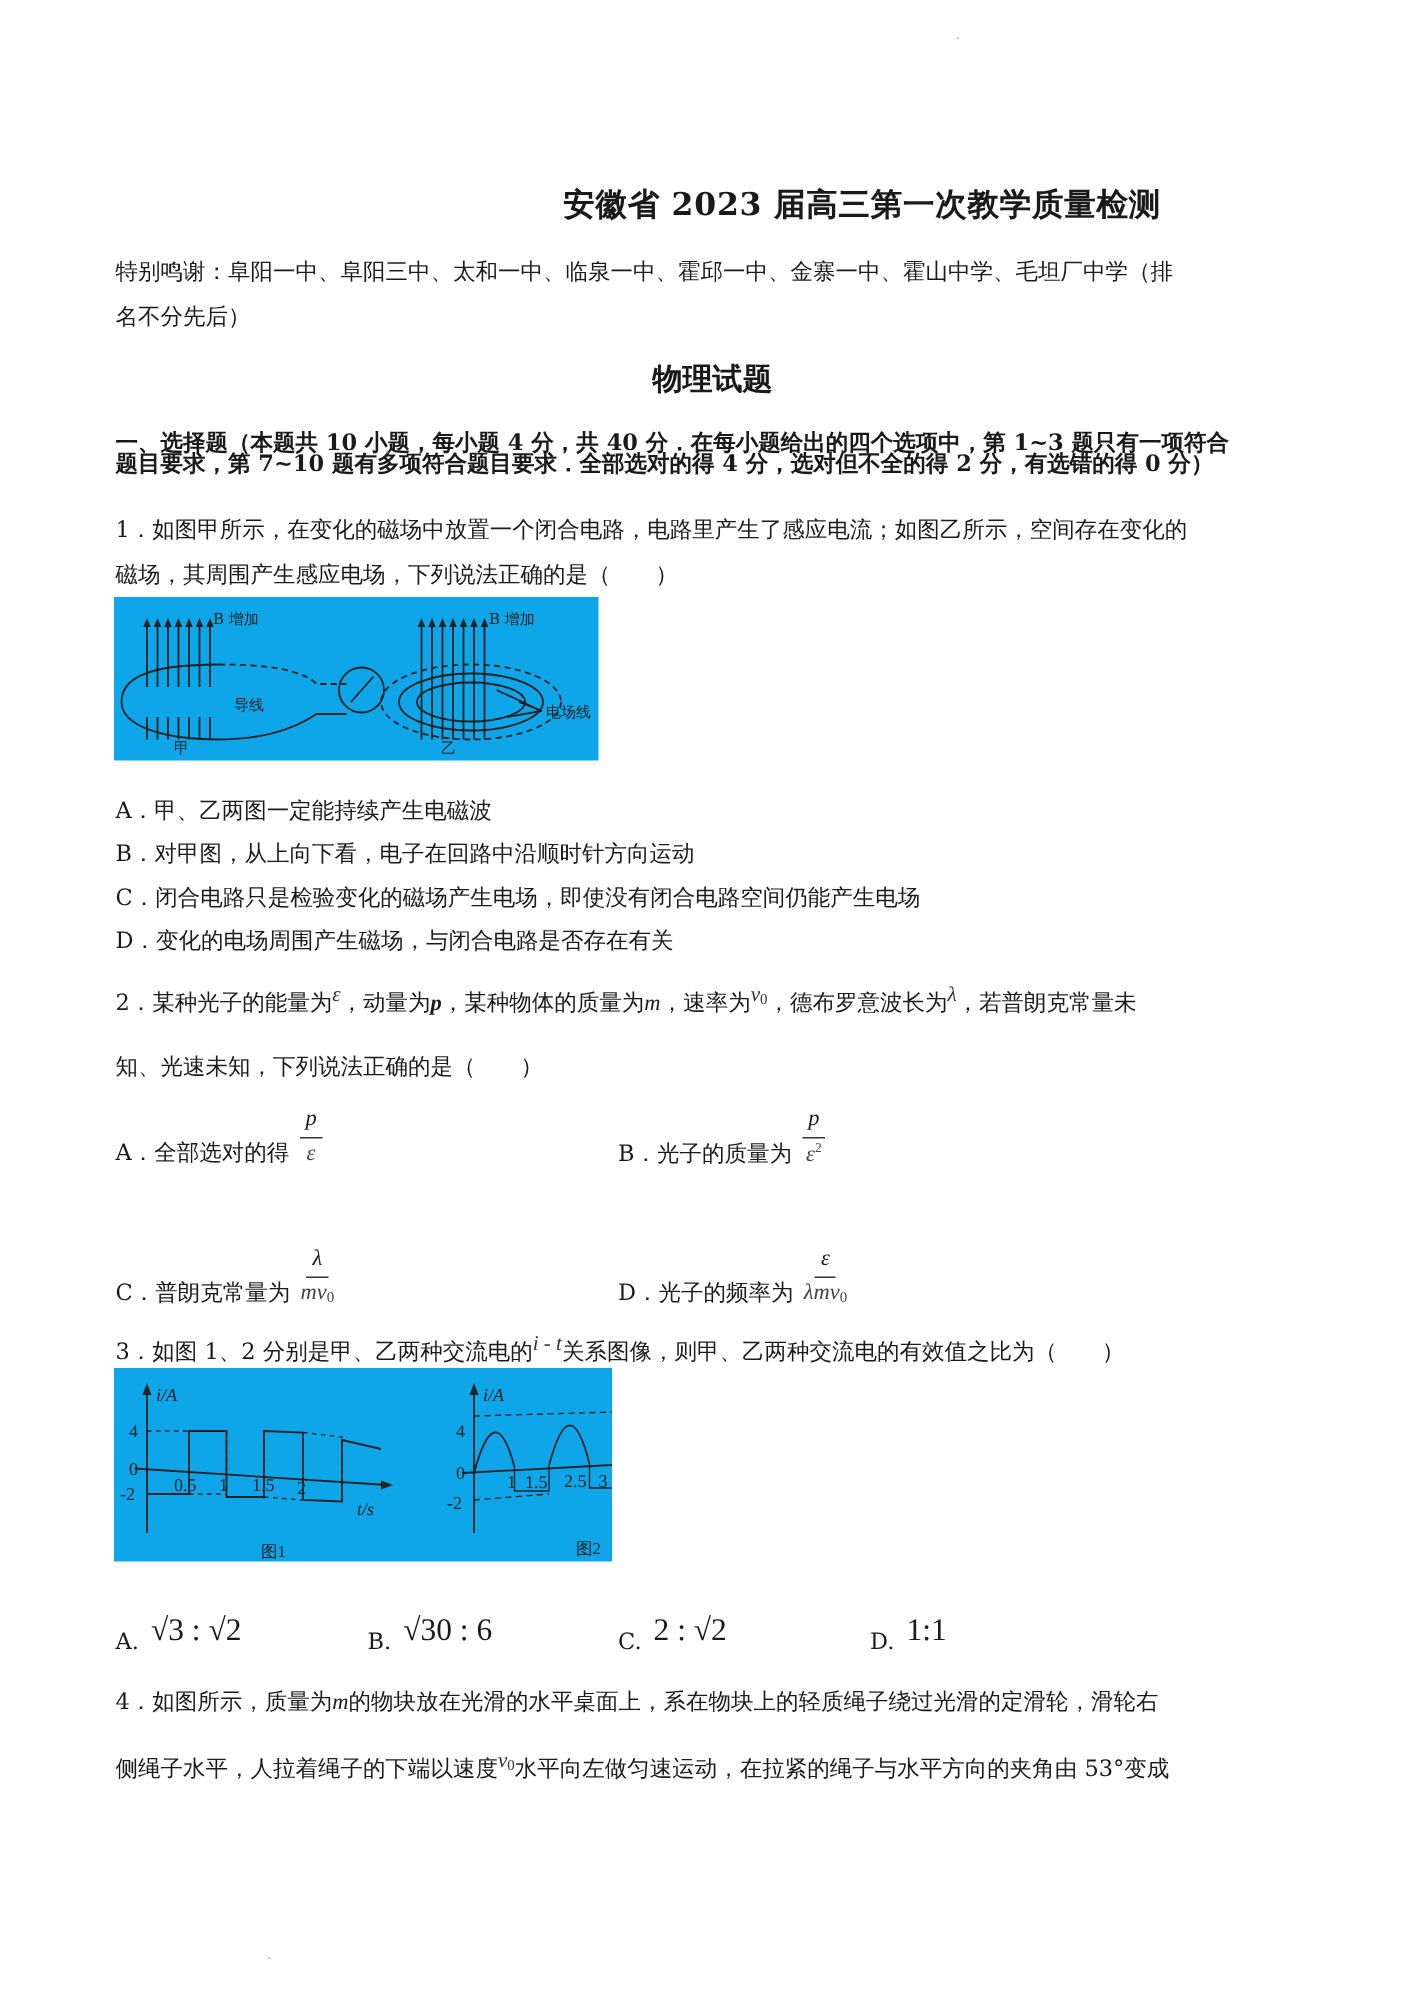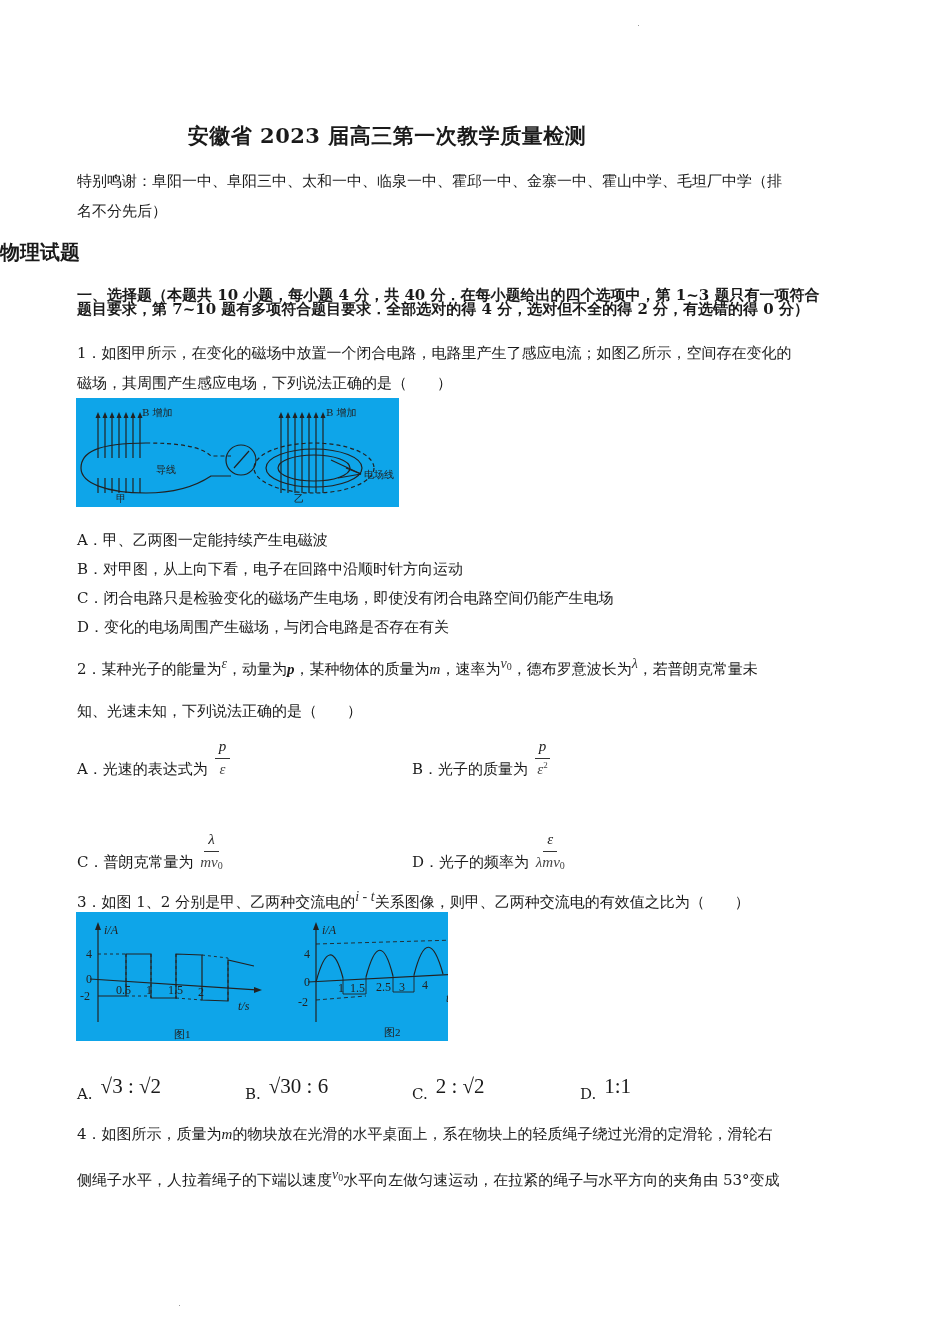--- a/index.html
+++ b/index.html
@@ -4,25 +4,25 @@
   <style>
     html, body { margin: 0; padding: 0; background: #ffffff; }
     body {
       width: 950px; height: 1344px; position: relative; overflow: hidden;
       font-family: "DejaVu Serif", "Liberation Serif", serif;
       color: #1a1a1a;
     }
     .abs { position: absolute; }
     .dot { position: absolute; width: 1px; height: 1px; background: #999; }
     .title {
-      left: 0; width: 774px; text-align: center; top: 122px;
+      left: 0; width: 774px; text-align: right; top: 122px;
       font-size: 21px; font-weight: bold; letter-spacing: 0.5px;
     }
     .subtitle {
-      left: 0; width: 950px; top: 239px;
+      left: 0; width: 950px; text-align: center; top: 239px;
       font-size: 20px; font-weight: bold;
     }
     .line { left: 77px; font-size: 15px; white-space: nowrap; }
     .bold { font-weight: bold; }
     .fig {
       background: #0ea5e9; border: 0; overflow: hidden;
     }
     .fig svg { display: block; }
     .ital { font-style: italic; font-family: "Liberation Serif", serif; }
     .frac {
@@ -125,21 +125,21 @@
 <div class="abs line" style="top:560px;">B．对甲图，从上向下看，电子在回路中沿顺时针方向运动</div>
 <div class="abs line" style="top:589px;">C．闭合电路只是检验变化的磁场产生电场，即使没有闭合电路空间仍能产生电场</div>
 <div class="abs line" style="top:618px;">D．变化的电场周围产生磁场，与闭合电路是否存在有关</div>
 
 <div class="abs line" style="top:656px;">
   <span>2．某种光子的能量为</span><span class="supv">ε</span><span>，动量为</span><span class="ital" style="font-weight:bold;">p</span><span>，某种物体的质量为</span><span class="ital">m</span><span>，速率为</span><span class="supv"><span>v</span><span class="sub">0</span></span><span>，德布罗意波长为</span><span class="supv">λ</span><span>，若普朗克常量未</span>
 </div>
 <div class="abs line" style="top:702px;">知、光速未知，下列说法正确的是（　　）</div>
 
 <div class="abs line" style="top:750px;">
-  <span>A．光速的表达式为</span>
+  <span>A．全部选对的得</span>
   <span class="frac">
       <span class="num">p</span>
       <span class="den">ε</span>
     </span>
 </div>
 <div class="abs line" style="top:750px;left:412px;">
   <span>B．光子的质量为</span>
   <span class="frac">
       <span class="num">p</span>
       <span class="den"><span>ε</span><sup style="font-size:9px;font-style:normal;">2</sup></span>
@@ -157,21 +157,21 @@
   <span class="frac">
       <span class="num">ε</span>
       <span class="den"><span>λmv</span><span class="sub">0</span></span>
     </span>
 </div>
 
 <div class="abs line" style="top:889px;">
   <span>3．如图 1、2 分别是甲、乙两种交流电的</span><span class="supv">i - t</span><span>关系图像，则甲、乙两种交流电的有效值之比为（　　）</span>
 </div>
 
-<div class="abs fig" style="left:76px;top:912px;width:372px;height:129px;">
+<div class="abs fig" style="left:76px;top:912px;width:332px;height:129px;">
   <svg width="397" height="129" viewBox="0 0 397 129">
 
     <g stroke="#222" fill="none" stroke-width="1.2">
       <line x1="22" y1="110" x2="22" y2="14"></line>
       <line x1="14" y1="67" x2="182" y2="78"></line>
       <path d="M 22 84 L 50 84 L 50 72 L 50 42 L 75 42 L 75 86 L 100 86 L 100 42 L 126 43 L 126 88 L 152 89 L 152 48 L 178 54"></path>
       <path d="M 22 42 L 50 42 M 50 42 L 50 84 M 75 42 L 75 86 M 100 42 L 100 88 M 126 43 L 152 46 L 152 89" stroke-dasharray="3 3" stroke-width="0.9"></path>
       <path d="M 50 84 L 75 84 M 100 86 L 126 88" stroke-dasharray="3 3" stroke-width="0.9"></path>
     </g>
     <polygon points="22,10 19,18 25,18" fill="#222"></polygon>

